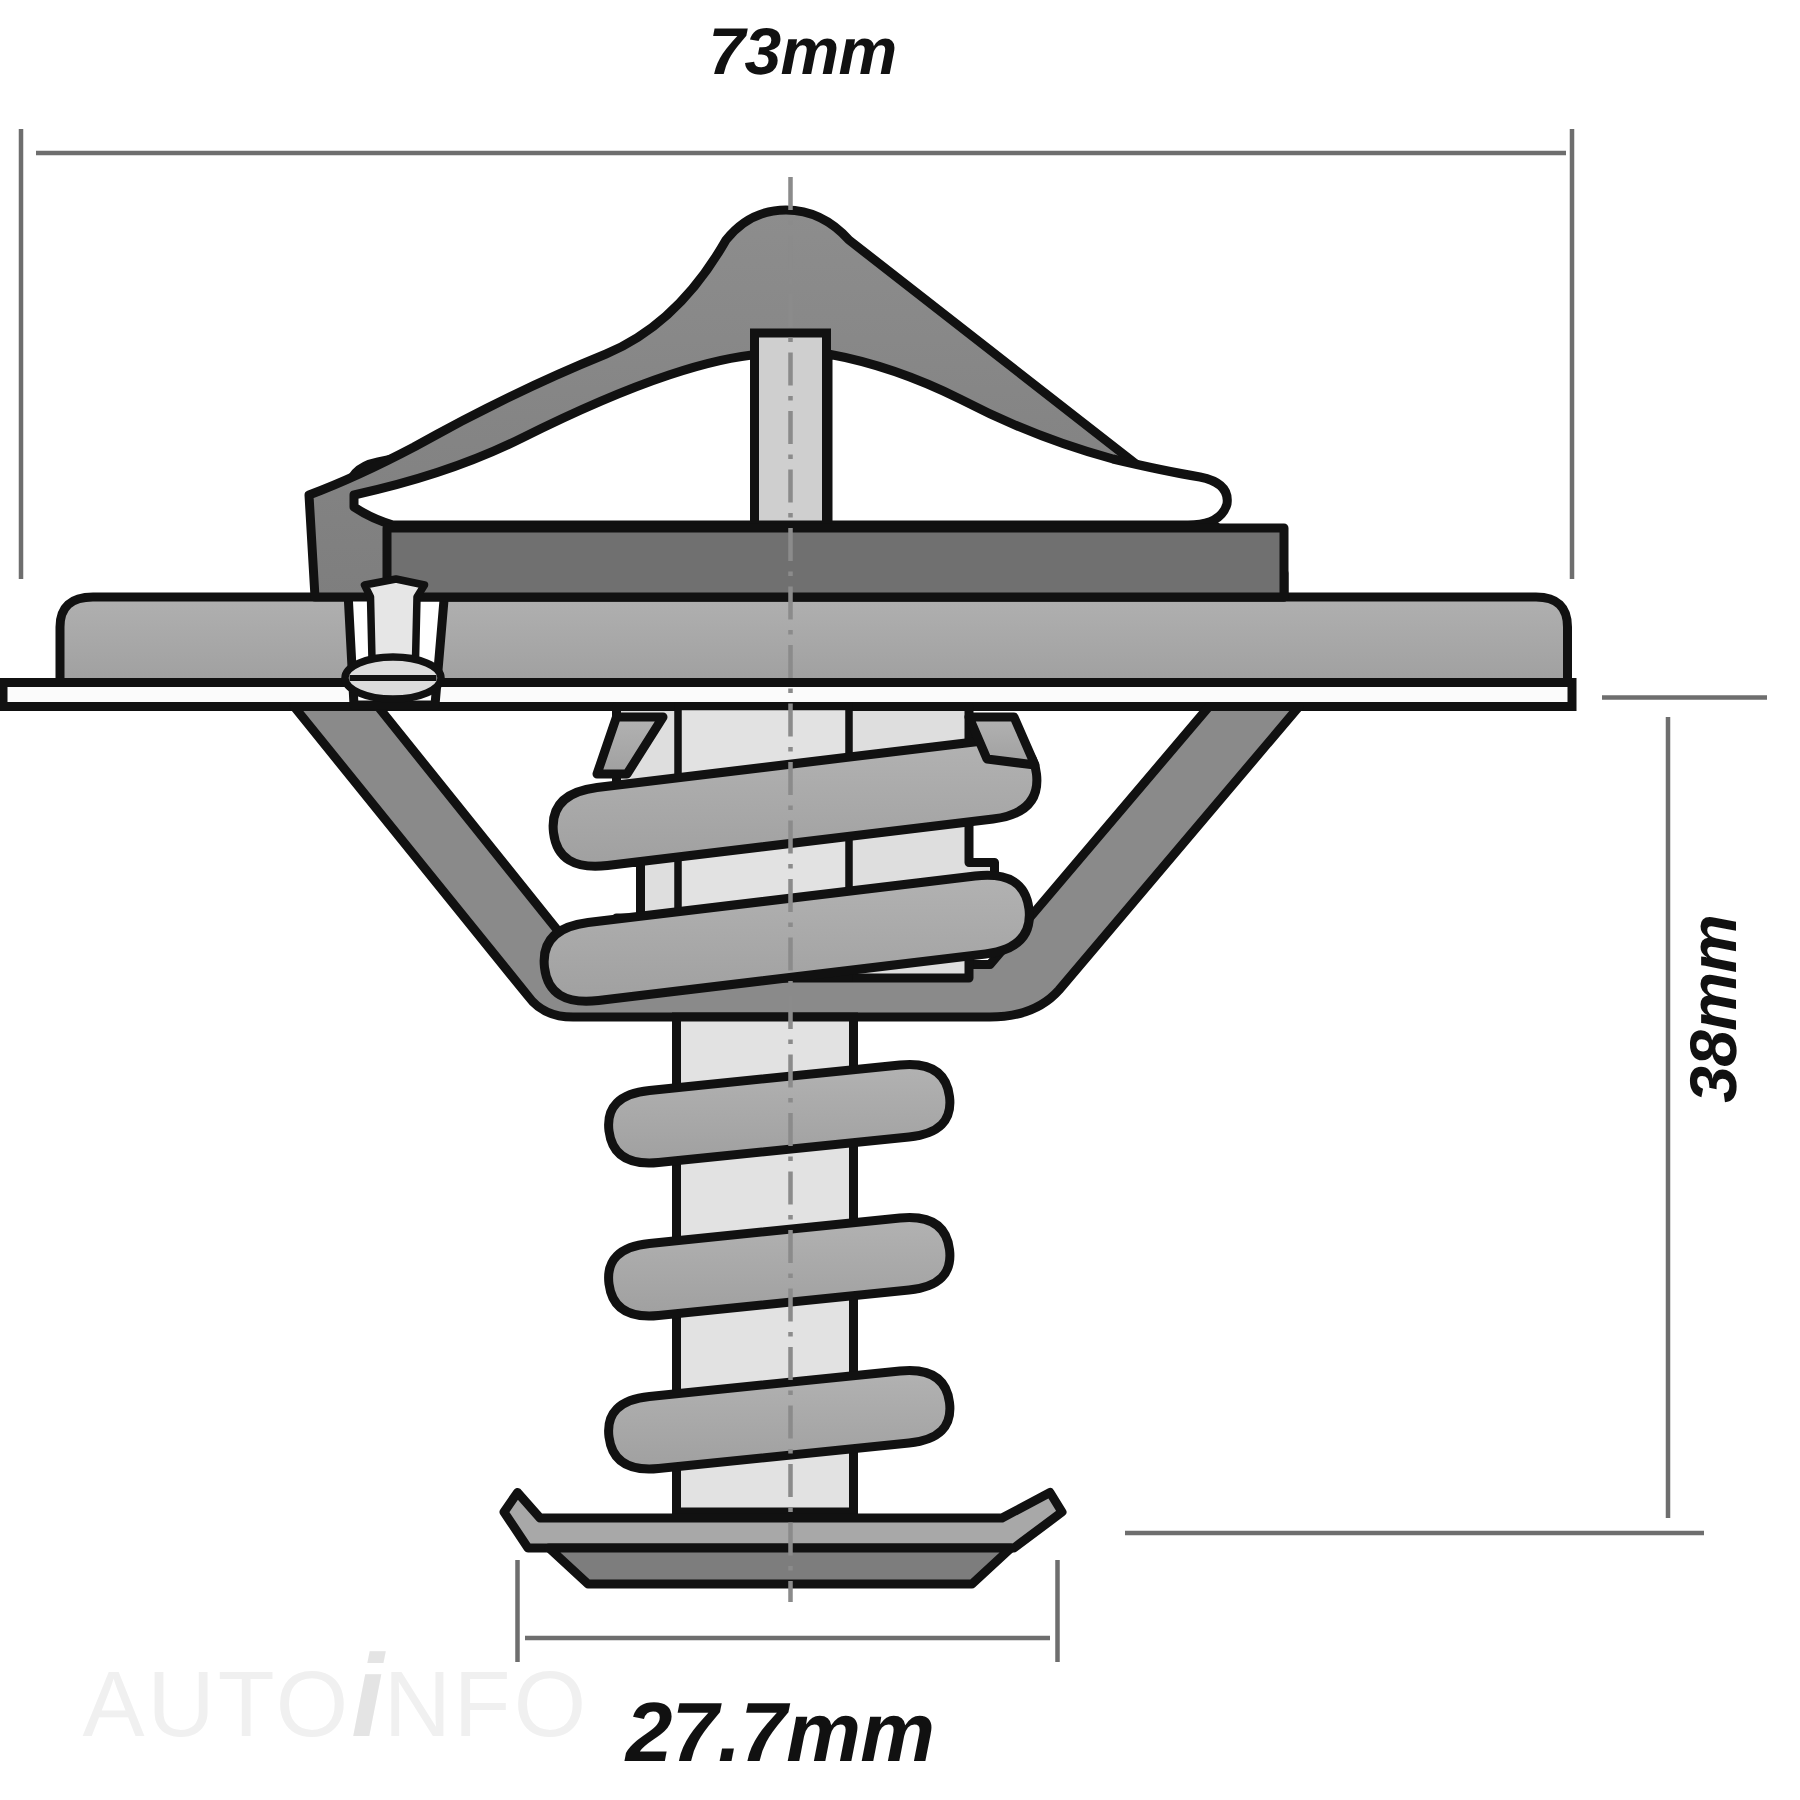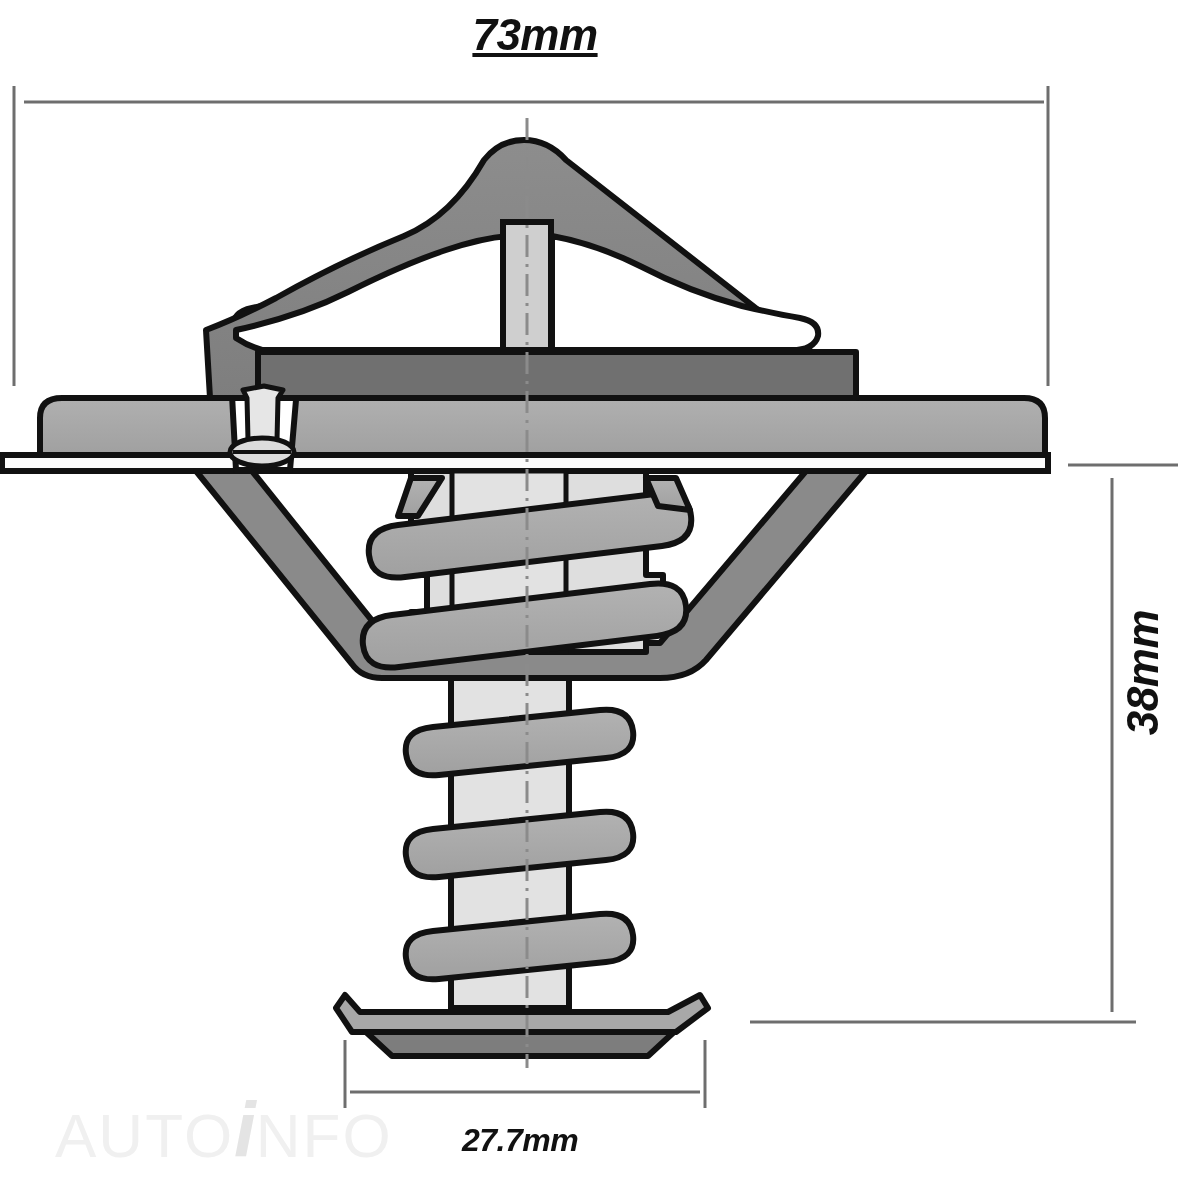--- a/index.html
+++ b/index.html
@@ -30,28 +30,27 @@
     color: #111111;
     white-space: nowrap;
     letter-spacing: -0.5px;
   }
   #label-73 {
     left: 0;
     top: 10px;
     width: 1070px;
     text-align: center;
     font-size: 44px;
-    text-decoration: underline;
   }
   #label-277 {
     left: 300px;
     top: 1122px;
     width: 440px;
     text-align: center;
-    font-size: 32px;
+    font-size: 56px;
   }
   #label-38 {
     left: 1118px;
     top: 610px;
     font-size: 44px;
     transform: rotate(-90deg);
     transform-origin: left top;
     
   }
   #label-38-inner {

